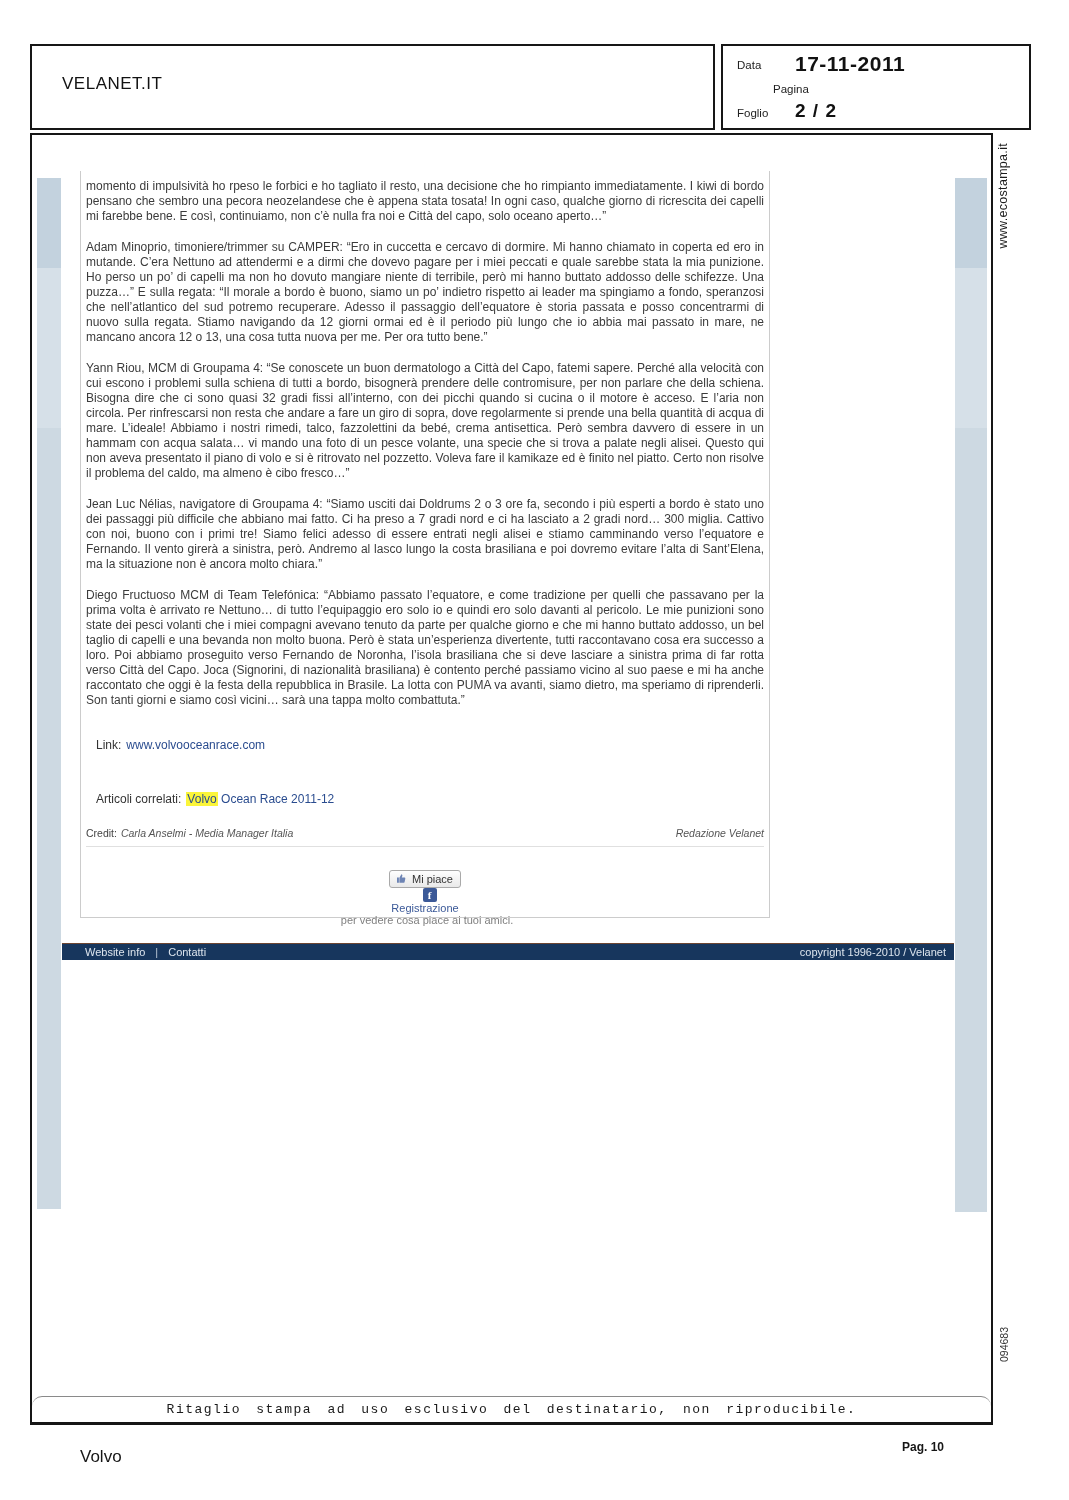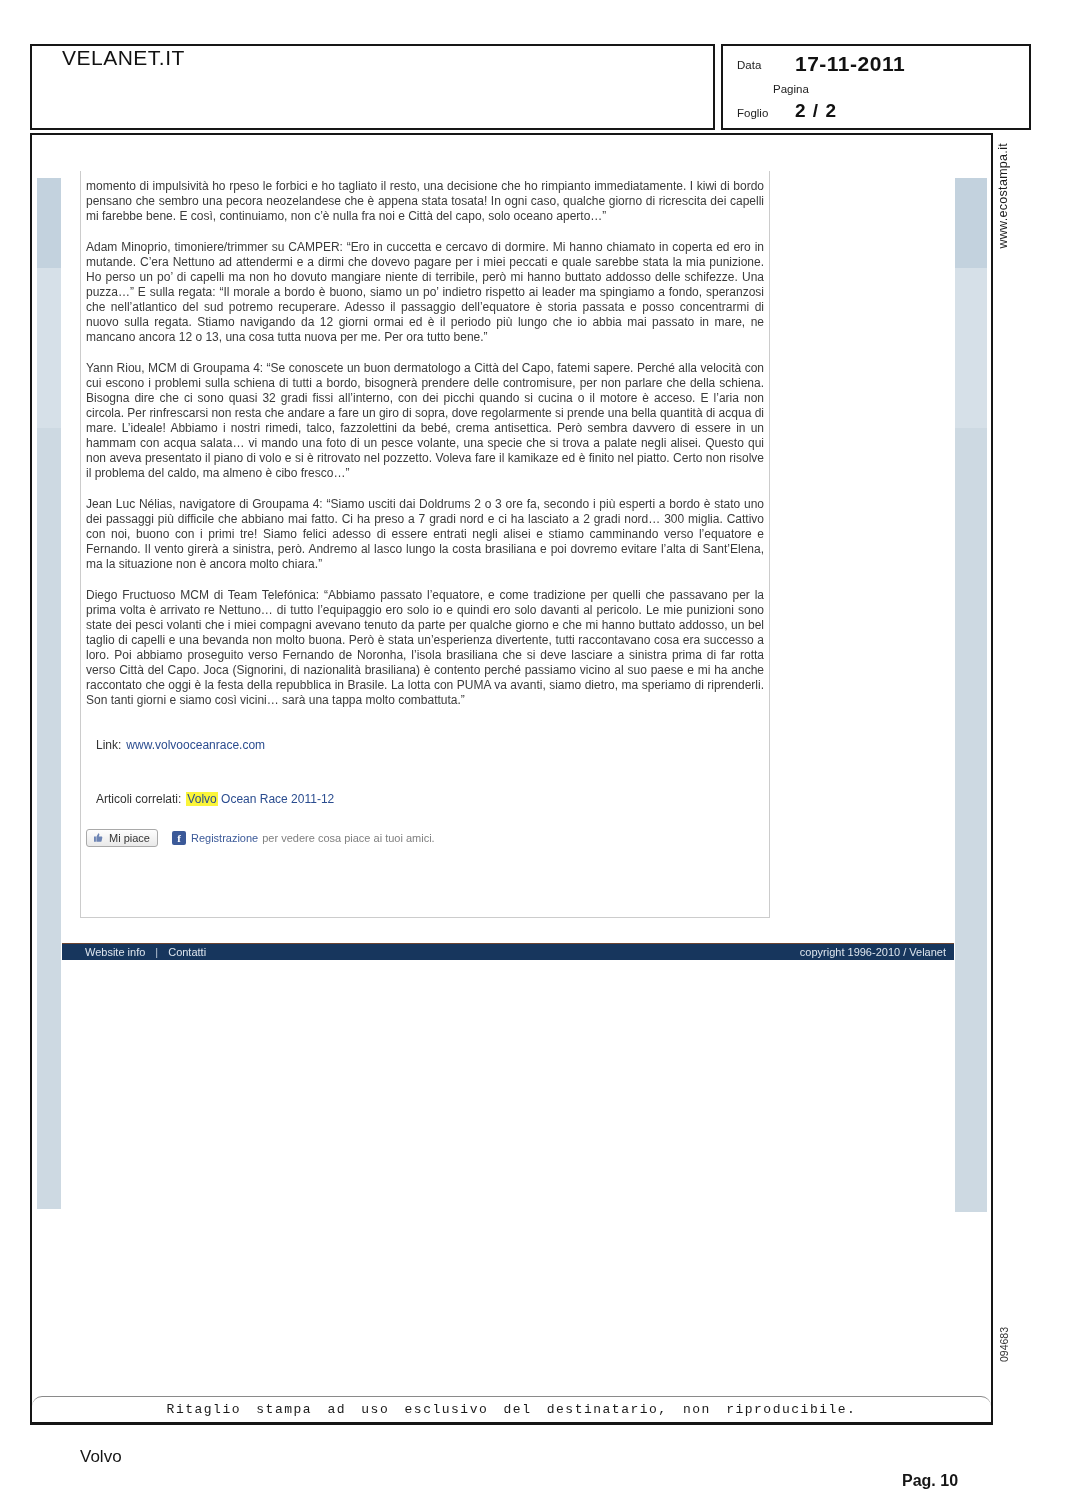--- a/index.html
+++ b/index.html
@@ -3,21 +3,21 @@
 <meta charset="utf-8">
 <style>
   * { margin:0; padding:0; box-sizing:border-box; }
   html,body { background:#ffffff; }
   body { font-family:"Liberation Sans", sans-serif; color:#3a3a3a; }
   .page { position:relative; width:1069px; height:1500px; background:#fff; overflow:hidden; }
 
   
   .hdr-left { position:absolute; left:30px; top:44px; width:685px; height:86px;
               border:2px solid #161616; background:#fff; }
-  .hdr-title { position:absolute; left:30px; top:0; font-size:21px; color:#121212;
+  .hdr-title { position:absolute; left:30px; top:28px; font-size:17px; color:#121212;
                letter-spacing:0.5px; }
   .hdr-right { position:absolute; left:721px; top:44px; width:310px; height:86px;
                border:2px solid #161616; background:#fff; }
   .hdr-field-label { position:absolute; font-size:11.5px; color:#222; }
   .lbl-data   { left:14px; top:13px; }
   .lbl-pagina { left:14px; top:37px;padding-left:36px; }
   .lbl-foglio { left:14px; top:61px; }
   .hdr-field-value { position:absolute; font-weight:bold; color:#111; }
   .val-data   { left:72px; top:6px;  font-size:21px; letter-spacing:0.5px; }
   .val-pagina { left:72px; top:34px; font-size:15px; }
@@ -52,21 +52,21 @@
   .lbl { margin-right:5px; }
   a.blue-link { color:#2a4c8f; text-decoration:none; cursor:pointer; }
   .hl { background:#fbf53a; color:#2a4c8f; padding:0 1px; }
   .row-credit { margin-top:21px; display:flex; justify-content:space-between;
                 font-size:10.5px; color:#555; border-bottom:1px solid #e0e0e0;
                 padding-bottom:7px; }
   .row-credit .italic { font-style:italic; }
   .row-credit .credit-label { font-style:normal; margin-right:4px; color:#444; }
 
   
-  .row-fb { margin-top:23px; display:flex; align-items:center; font-size:11px; }
+  .row-fb { margin-top:23px; display:flex; align-items:center; font-size:11px;flex-direction:column; }
   .like-btn { display:inline-flex; align-items:center; gap:4px; height:18px;
               padding:0 7px; border:1px solid #a9a9a9; border-radius:3px;
               background:linear-gradient(#fefefe,#e9e9e9); color:#333; cursor:pointer;
               font-size:11px; }
   .fb-badge { display:inline-flex; align-items:center; justify-content:center;
               width:14px; height:14px; margin:0 5px 0 14px; border-radius:2px;
               background:#3b5998; color:#fff; font-weight:bold; font-size:11px;
               font-family:"Liberation Serif", serif; cursor:pointer; }
   .fb-reg  { color:#3b5998; cursor:pointer; }
   .fb-rest { color:#7f7f7f; margin-left:4px; }
@@ -81,21 +81,21 @@
 
   
   .disclaimer-row { position:absolute; left:0; right:0; bottom:0; height:26px;
                     border-top:1px solid #8a8a8a; background:#fff; text-align:center;border-radius:10px; }
   .disclaimer-row span { display:inline-block; margin-top:5px;
                     font-family:"Liberation Mono", monospace; font-size:13px;
                     color:#1a1a1a; letter-spacing:1.5px; word-spacing:6px; }
 
   
   .subject { position:absolute; left:80px; top:1447px; font-size:17px; color:#161616; }
-  .pagenum { position:absolute; left:902px; top:1472px; font-size:16px; font-weight:bold;
+  .pagenum { position:absolute; left:902px; top:1440px; font-size:12px; font-weight:bold;
              color:#161616; }
 </style>
 </head>
 <body>
 
 <div class="page">
 
   <div class="hdr-left">
     <div class="hdr-title">VELANET.IT</div>
   </div>
@@ -133,20 +133,24 @@
       <p>Diego Fructuoso MCM di Team Telefónica: “Abbiamo passato l’equatore, e come tradizione per quelli che passavano per la prima volta è arrivato re Nettuno… di tutto l’equipaggio ero solo io e quindi ero solo davanti al pericolo. Le mie punizioni sono state dei pesci volanti che i miei compagni avevano tenuto da parte per qualche giorno e che mi hanno buttato addosso, un bel taglio di capelli e una bevanda non molto buona. Però è stata un’esperienza divertente, tutti raccontavano cosa era successo a loro. Poi abbiamo proseguito verso Fernando de Noronha, l’isola brasiliana che si deve lasciare a sinistra prima di far rotta verso Città del Capo. Joca (Signorini, di nazionalità brasiliana) è contento perché passiamo vicino al suo paese e mi ha anche raccontato che oggi è la festa della repubblica in Brasile. La lotta con PUMA va avanti, siamo dietro, ma speriamo di riprenderli. Son tanti giorni e siamo così vicini… sarà una tappa molto combattuta.”</p>
 
       <div class="row-link">
         <span class="lbl">Link:</span><a class="blue-link">www.volvooceanrace.com</a>
       </div>
 
       <div class="row-related">
         <span class="lbl">Articoli correlati:</span><a class="blue-link"><span class="hl">Volvo</span> <span>Ocean Race 2011-12</span></a>
       </div>
 
+      <div class="row-credit">
+        <span class="italic"><span class="credit-label">Credit:</span><span>Carla Anselmi - Media Manager Italia</span></span>
+        <span class="italic">Redazione Velanet</span>
+      </div>
 
       <div class="row-fb">
         <button class="like-btn">
           <span><svg width="11" height="11" viewBox="0 0 11 11">
                 <path d="M0 4.6h1.9v5.2H0z M2.4 9.8V4.8l2-3.6c.9.2 1.2.9.9 1.8l-.5 1.6h2.5c.7 0 1.1.5 1 1.1l-.7 3.2c-.1.5-.6.9-1.1.9z" fill="#6d84b4"></path>
               </svg></span>
           <span>Mi piace</span>
         </button>
         <span class="fb-badge">f</span>
         <a class="fb-reg">Registrazione</a>

